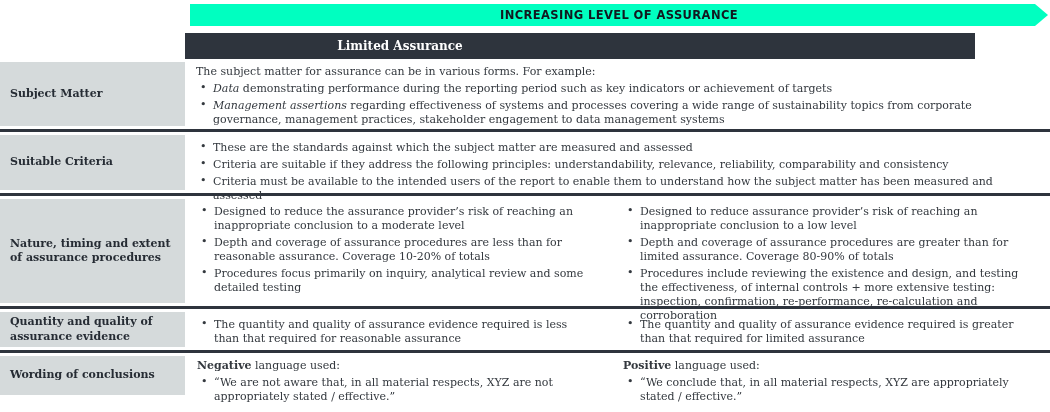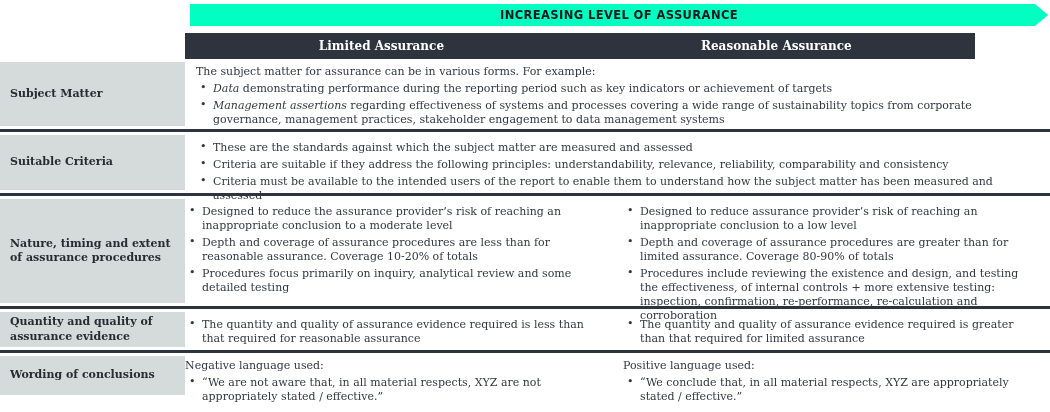--- a/index.html
+++ b/index.html
@@ -61,48 +61,47 @@
     display:flex;align-items:center;
     padding:2px 14px 2px 10px;
   }
   .label-text{
     font-weight:bold;font-size:11px;color:var(--labeltext);line-height:1.3;
   }
 
   .content-cell{flex:1 1 auto;padding:6px 20px 4px 11px;font-size:11px;line-height:1.27;}
   .content-cell.split{display:flex;padding:0;}
   .col{padding:6px 0 4px 0;}
-  .col.limited{width:430px;flex:0 0 430px;padding-left:0;padding-right:30px;}
+  .col.limited{width:430px;flex:0 0 430px;padding-left:12px;padding-right:30px;}
   .col.reasonable{width:435px;flex:0 0 435px;padding-left:8px;padding-right:14px;}
 
   .intro{margin-bottom:2px;}
   ul.bullets{list-style:none;}
   ul.bullets li{
     position:relative;padding-left:17px;margin-top:3px;
   }
   ul.bullets li::before{
     content:"\2022";position:absolute;left:4px;top:-1px;font-size:11px;color:var(--bodytext);
   }
   .em{font-style:italic;}
-  .strong{font-weight:normal;}
+  .strong{font-weight:bold;}
 </style>
 </head>
 <body>
 
 <div class="page">
 
   <div class="banner-wrap">
     <div class="banner">
       <span class="banner-title">INCREASING LEVEL OF ASSURANCE</span>
     </div>
   </div>
 
   <div class="colheads">
     <div class="colhead limited">Limited Assurance</div>
-    <div class="colhead reasonable">Reasonable Assurance</div>
   </div>
 
   <div class="row row-1">
     <div class="label-cell">
       <div class="label-inner">
         <span class="label-text">Subject Matter</span>
       </div>
     </div>
     <div class="content-cell">
       <div class="intro">The subject matter for assurance can be in various forms. For example:</div>

